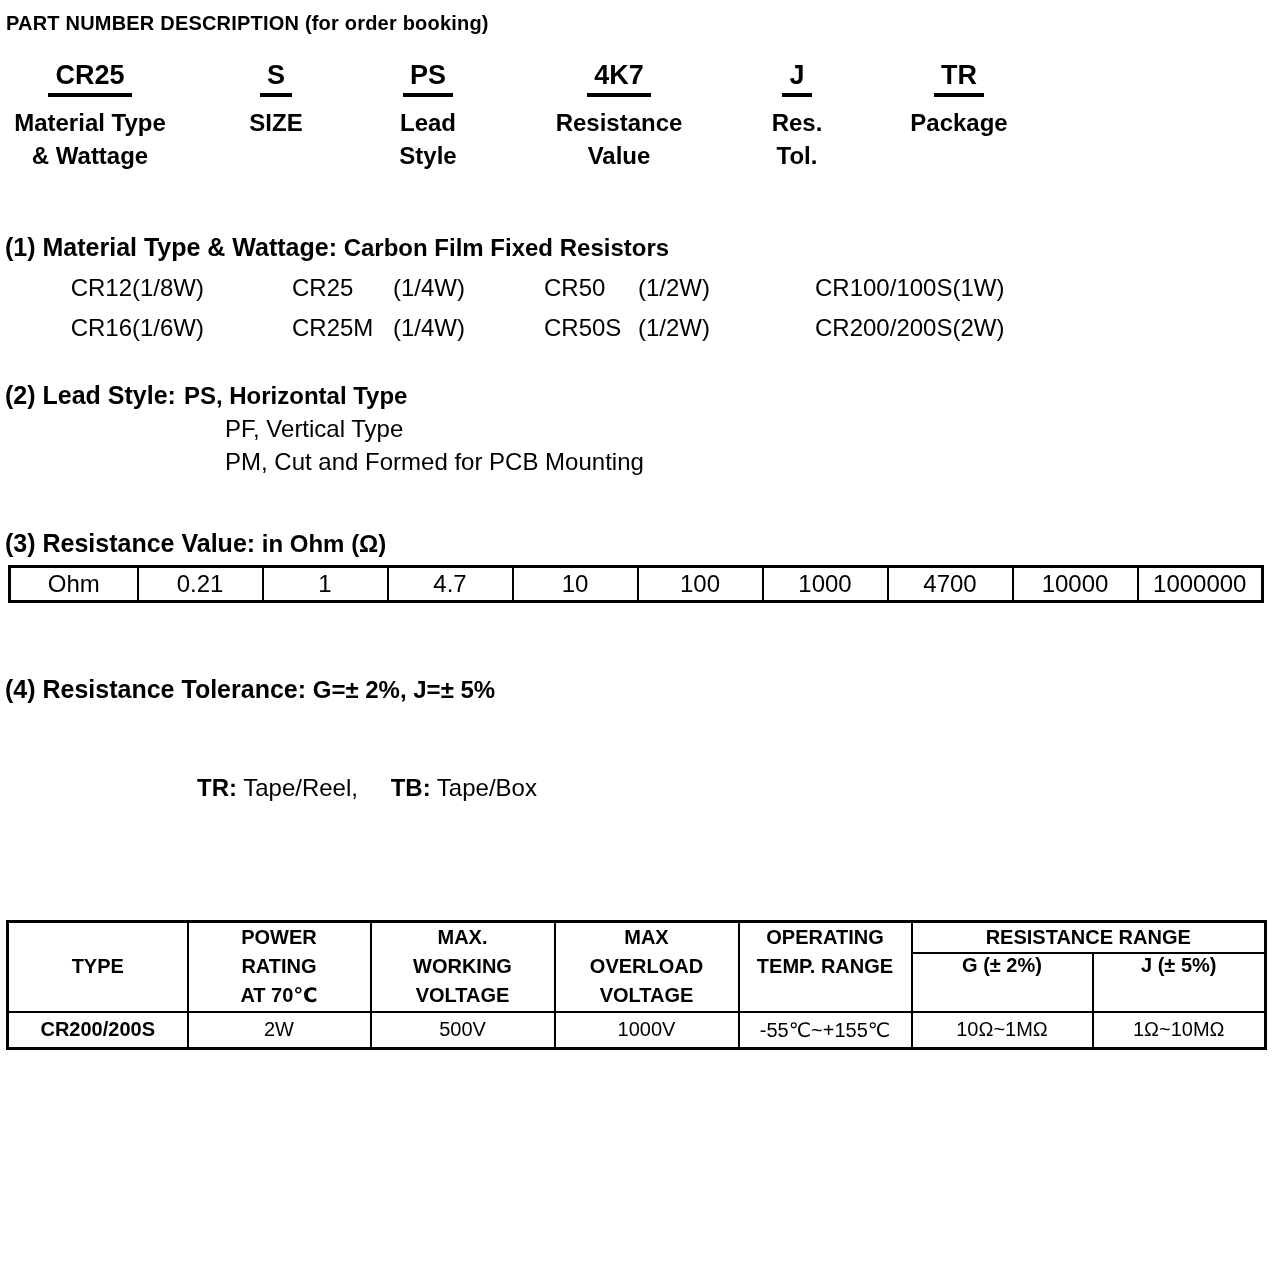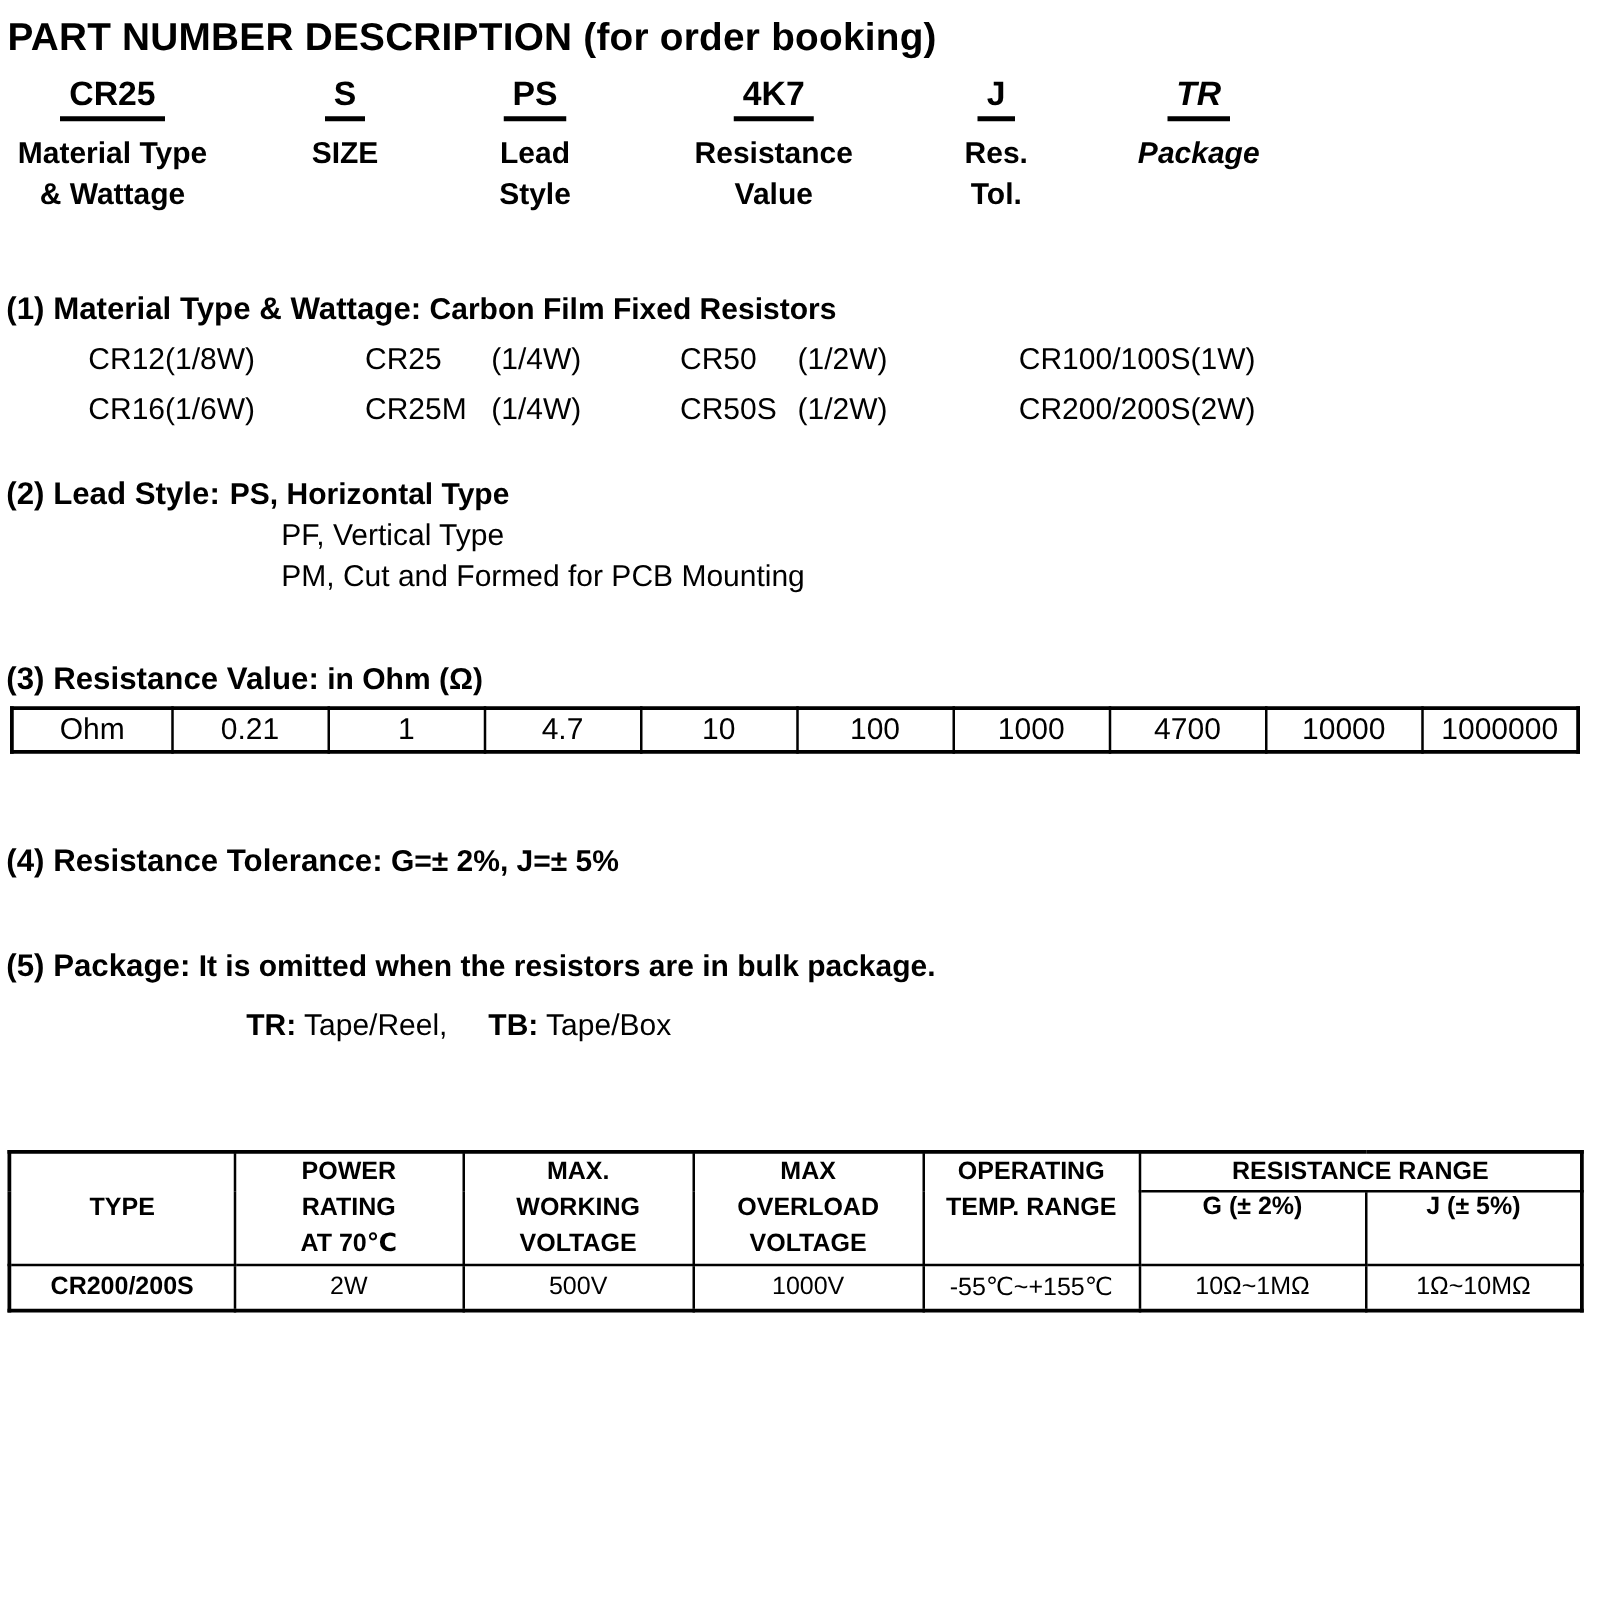--- a/index.html
+++ b/index.html
@@ -11,32 +11,32 @@
     background: #ffffff;
     color: #000;
     font-family: "Liberation Sans", "DejaVu Sans", sans-serif;
     overflow: hidden;
   }
   .bold { font-weight: bold; }
 
   
   .title {
     position: absolute; top: 12px; left: 6px;
-    font-size: 31px; font-weight: bold; letter-spacing: 0.2px;
+    font-size: 20px; font-weight: bold; letter-spacing: 0.2px;
   }
 
   
   .pn-section { position: absolute; top: 60px; left: 0; width: 1080px; height: 130px; }
   .pn-col { position: absolute; top: 0; text-align: center; }
   .pn-col-0 { left: 0px;   width: 180px; }
   .pn-col-1 { left: 216px; width: 120px; }
   .pn-col-2 { left: 368px; width: 120px; }
   .pn-col-3 { left: 534px; width: 170px; }
   .pn-col-4 { left: 742px; width: 110px; }
-  .pn-col-5 { left: 884px; width: 150px; font-style: italic; }
+  .pn-col-5 { left: 884px; width: 150px; }
   .pn-code {
     display: inline-block;
     font-size: 27px; font-weight: bold;
     border-bottom: 4px solid #000;
     padding: 0 7px 3px 7px;
     line-height: 30px;
   }
   .pn-label { font-size: 24px; font-weight: bold; line-height: 33px; margin-top: 9px; }
   .pn-label div { line-height: 33px; }
 
@@ -210,21 +210,20 @@
       </tr>
     </tbody>
       </table>
   </div>
 
   <div class="sec sec4">
     <span class="sec-head">(4) Resistance Tolerance:</span> <span class="sec-rest">G=± 2%, J=± 5%</span>
   </div>
 
   <div class="sec sec5">
-    <div><span class="sec-head">(5) Package:</span> <span class="sec-rest">It is omitted when the resistors are in bulk package.</span></div>
     <div class="sec5-tr-line">
       <span class="bold">TR:</span>
       <span>Tape/Reel,</span><span class="gap"></span>
       <span class="bold">TB:</span>
       <span>Tape/Box</span>
     </div>
   </div>
 
 
   <div class="spec-wrap">

